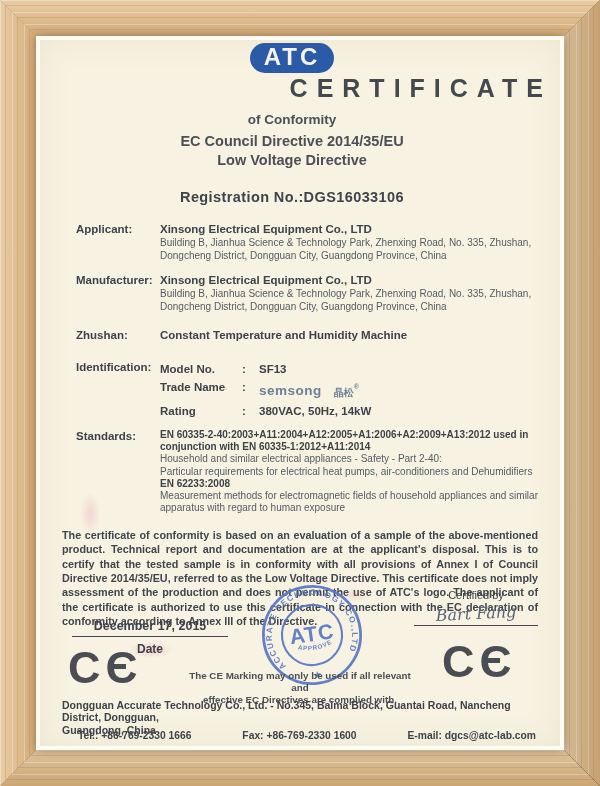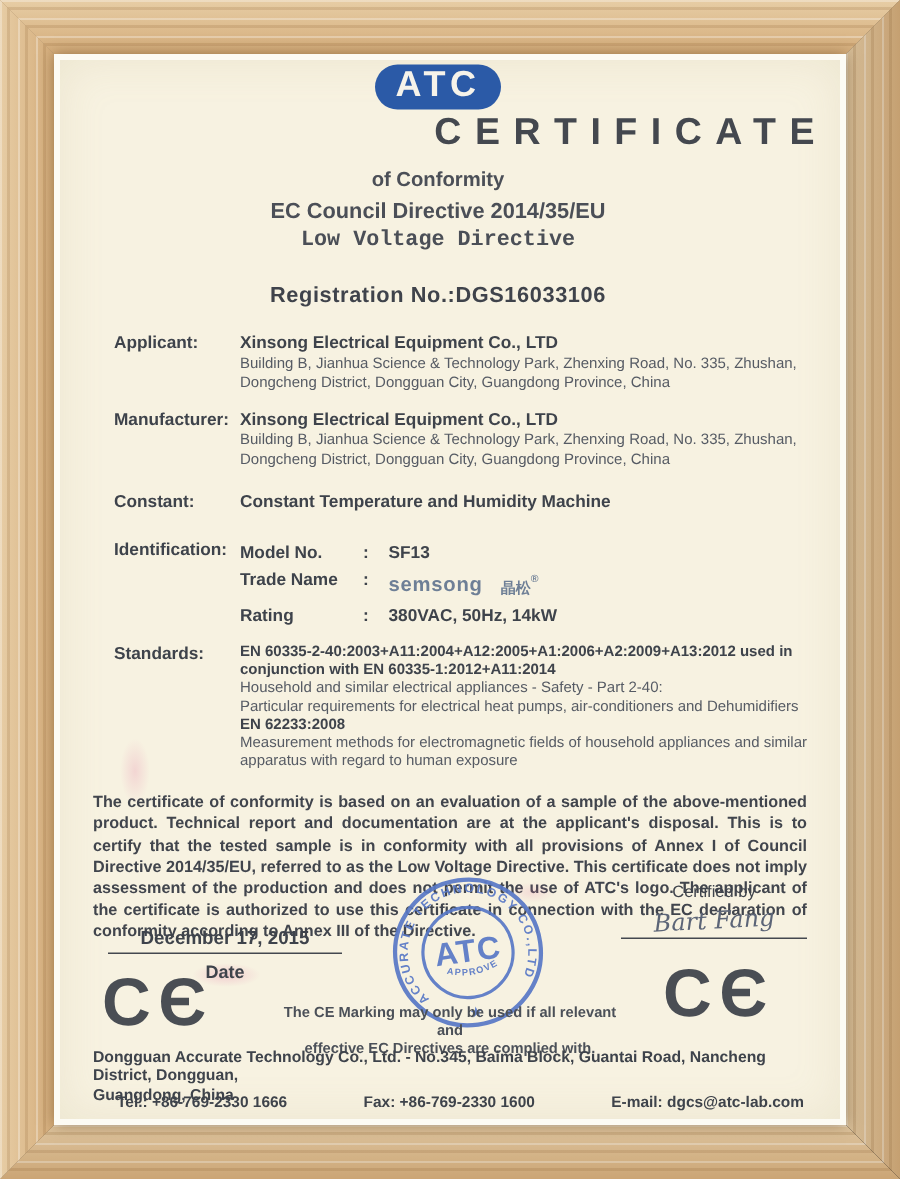--- a/index.html
+++ b/index.html
@@ -26,21 +26,21 @@
   .smudge{position:absolute;border-radius:50%;pointer-events:none;}
 
   
   .header{position:relative;left:-8px;text-align:center;}
   .atc-pill{display:inline-block;margin-top:3px;background:#2b5aa7;color:#f6f3ea;
             border-radius:16px;padding:1px 14px 3px 14px;
             font-size:24px;font-weight:bold;letter-spacing:3px;line-height:26px;}
   .cert-title{margin-top:1px;font-size:25px;font-weight:bold;letter-spacing:9px;color:#44484f;text-align:right;}
   .sub-title{margin-top:9px;font-size:13.5px;font-weight:bold;color:#4b4f57;}
   .dir1{margin-top:6px;font-size:14.5px;font-weight:bold;color:#4b4f57;}
-  .dir2{margin-top:3px;font-size:14.5px;font-weight:bold;color:#4b4f57;font-family:Liberation Mono, monospace;}
+  .dir2{margin-top:3px;font-size:14.5px;font-weight:bold;color:#4b4f57;}
   .reg{margin-top:21px;font-size:14.5px;font-weight:bold;color:#3f434b;letter-spacing:.4px;}
 
   
   .rows{padding:0 24px 0 36px;margin-top:17px;}
   .frow{display:flex;align-items:flex-start;}
   .flabel{width:84px;flex:none;font-size:11.5px;font-weight:bold;color:#3e434b;line-height:14px;}
   .fval{flex:1;min-width:0;}
   .fname{font-size:11.5px;font-weight:bold;color:#3e434b;line-height:14px;}
   .faddr{font-size:10px;color:#565b64;line-height:12.6px;margin-top:1px;max-width:398px;}
   .mt-app{margin-top:10px;}
@@ -119,21 +119,21 @@
 
       <div class="frow mt-man">
         <div class="flabel">Manufacturer:</div>
         <div class="fval">
           <div class="fname">Xinsong Electrical Equipment Co., LTD</div>
           <div class="faddr">Building B, Jianhua Science &amp; Technology Park, Zhenxing Road, No. 335, Zhushan, Dongcheng District, Dongguan City, Guangdong Province, China</div>
         </div>
       </div>
 
       <div class="frow mt-pro">
-        <div class="flabel">Constant:</div>
+        <div class="flabel">Zhushan:</div>
         <div class="fval">
             <div class="fname">Constant Temperature and Humidity Machine</div>
           </div>
       </div>
 
       <div class="frow mt-idn">
         <div class="flabel">Identification:</div>
         <div class="fval">
           <div class="idrow">
             <span class="idname">Model No.</span>

